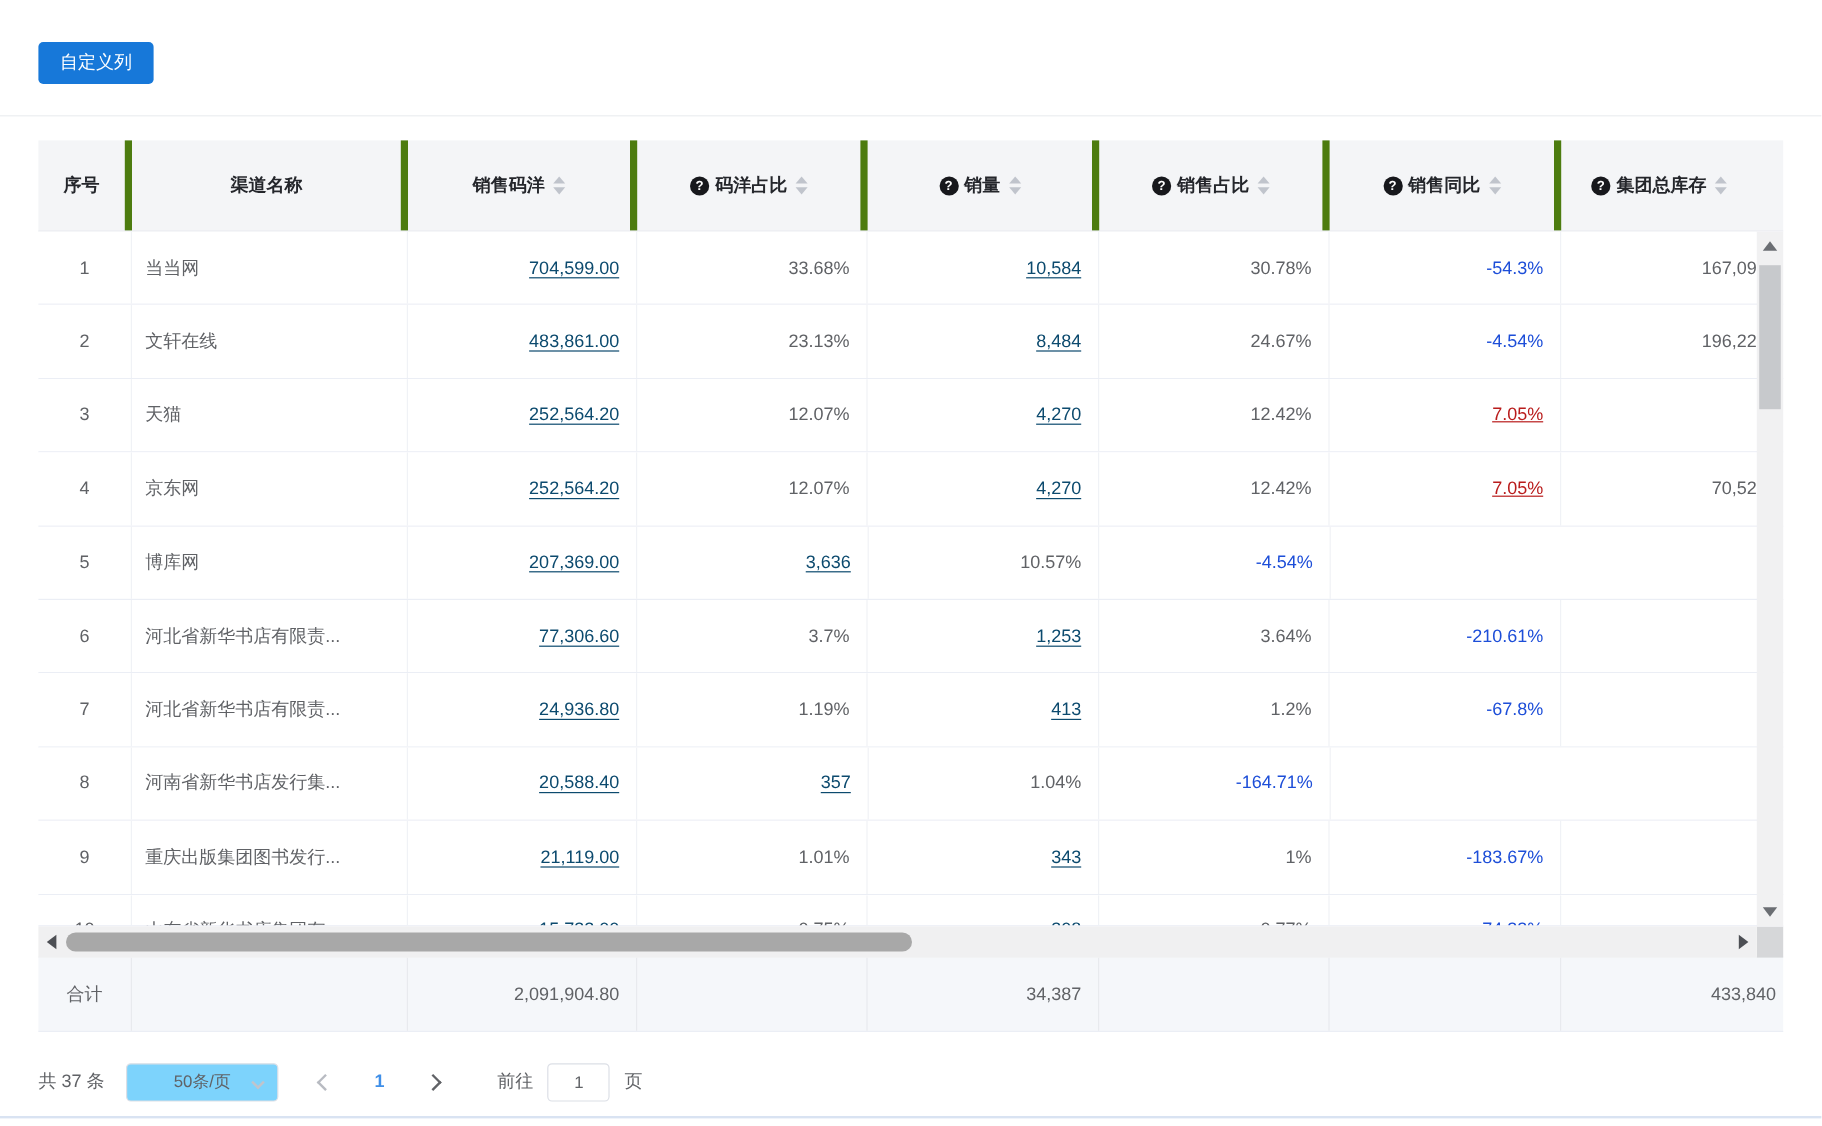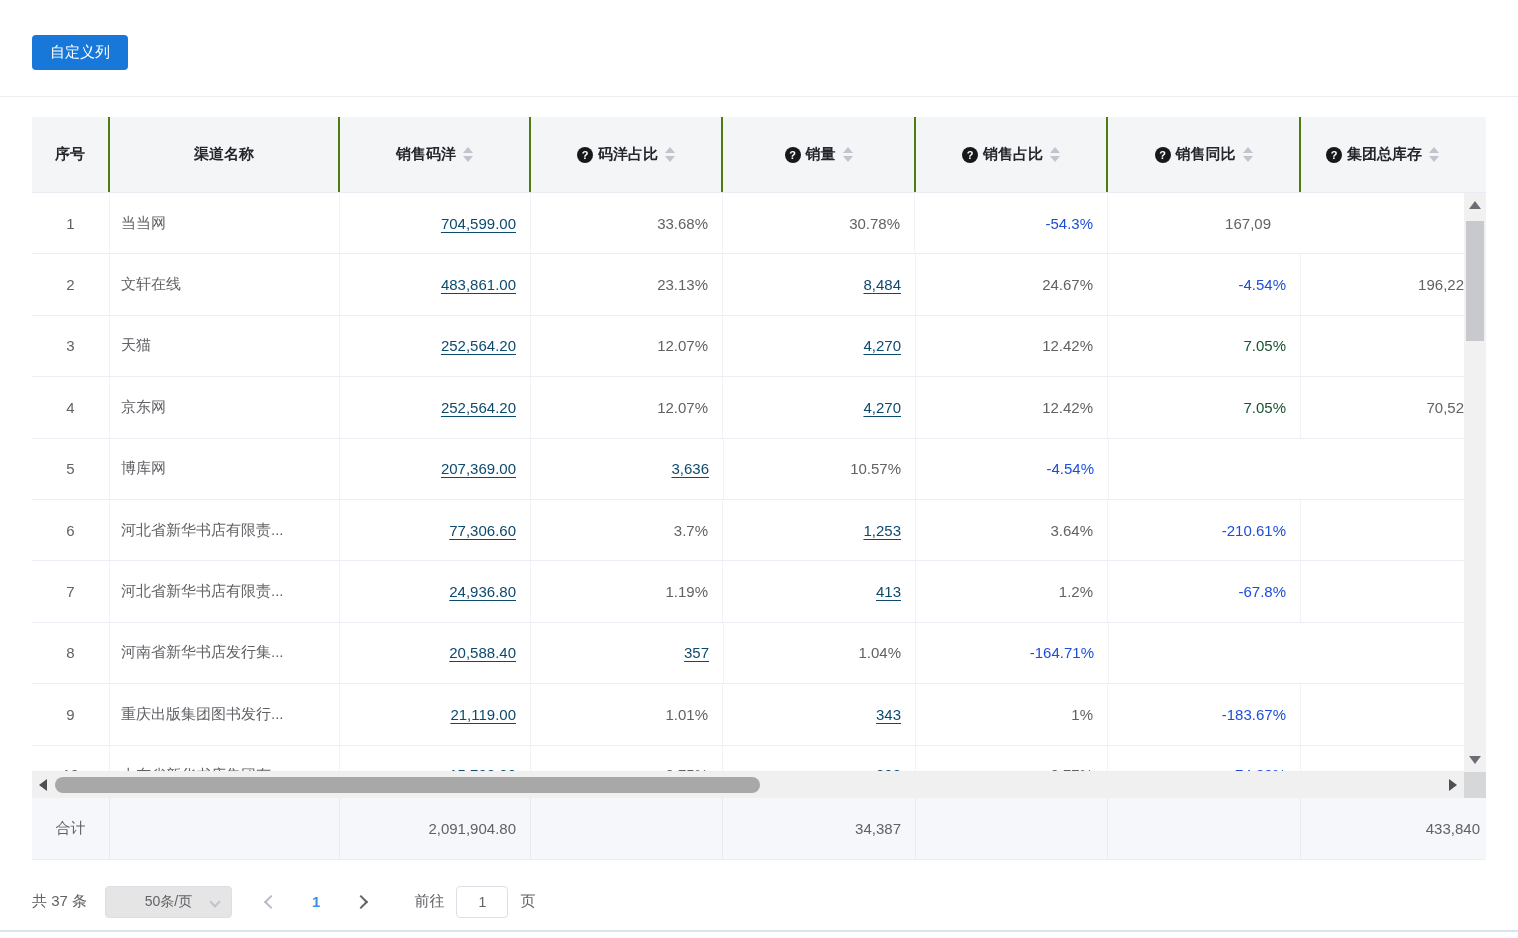--- a/index.html
+++ b/index.html
@@ -11,21 +11,21 @@
   .toolbar { padding: 35px 32px 26px; }
   .btn-primary { display: inline-block; background: #1778d9; color: #fff;
     font-size: 15px; padding: 8px 18px; border: none; border-radius: 4px;
     cursor: pointer; font-family: inherit; }
   .top-divider { border-top: 1px solid #eceef1; width: 100%; }
 
   
   .table-area { margin: 20px 32px 0; width: 1454px; font-size: 15px; color: #606266; }
   .thead { display: flex; height: 76px; background: #f4f5f7; border-bottom: 1px solid #e9ebf0; }
   .th { display: flex; align-items: center; justify-content: center;
-    font-weight: bold; color: #24262b; border-right: 2px solid #4d7c0f; }
+    font-weight: bold; color: #24262b; border-right: 6px solid #4d7c0f; }
   .th:last-child { border-right: none; }
   .c1 { width: 78px; }  .c2 { width: 230px; } .c3 { width: 191px; align-items: center; }
   .c4 { width: 192px; } .c5 { width: 193px; } .c6 { width: 192px; }
   .c7 { width: 193px; } .c8 { width: 185px; }
   .th.c8 { padding-right: 22px; }
 
   .help { display: inline-flex; align-items: center; justify-content: center;
     width: 16px; height: 16px; border-radius: 50%; background: #17181c; color: #fff;
     font-size: 11px; font-weight: bold; margin-right: 5px; flex: none; }
   .carets { display: inline-flex; flex-direction: column; gap: 3px; margin-left: 7px; }
@@ -37,21 +37,21 @@
   .tbody-wrap { position: relative; }
   .trow { display: flex; height: 61.4px; border-bottom: 1px solid #ebeef5; background: #fff; }
   .cell { display: flex; align-items: center; border-right: 1px solid #f0f2f6; }
   .cell:last-child { border-right: none; }
   .cell.center { justify-content: center; }
   .cell.left { justify-content: flex-start; padding-left: 11px; }
   .cell.right { justify-content: flex-end; padding-right: 14px; }
   .cell.inv { padding-right: 22px; }
   .lnk { color: #0c4a6e; text-decoration: underline; text-underline-offset: 3px; cursor: pointer; }
   .green { color: #1d4ed8; }
-  .red { color: #14532d; }
+  .red { color: #b91c1c; text-decoration: underline; }
   .trow.partial { height: 26px; overflow: hidden; }
   .trow.partial .cell { align-items: flex-start; padding-top: 20px; }
 
   
   .vscroll { position: absolute; top: 0; right: 0; width: 22px; height: 100%;
     background: #f1f1f2; }
   .vs-up, .vs-down { position: absolute; left: 0; width: 22px; height: 20px;
     display: flex; align-items: center; justify-content: center; cursor: pointer; }
   .vs-up { top: 2px; } .vs-down { bottom: 2px; }
   .tri-up { width: 0; height: 0; border-left: 6px solid transparent;
@@ -78,21 +78,21 @@
   
   .trow-total { display: flex; height: 62px; background: #f5f7fa; border-bottom: 1px solid #ebeef5; }
   .trow-total .cell { border-right: 1px solid #e8eaee; }
   .trow-total .cell:last-child { border-right: none; }
   .trow-total .cell.inv { padding-right: 6px; }
 
   
   .pagination { display: flex; align-items: center; margin: 26px 32px 0; font-size: 15px; color: #606266; }
   .page-size { position: relative; margin-left: 18px; width: 127px; height: 32px;
     border: 1px solid #dcdfe6; border-radius: 4px; display: flex; align-items: center;
-    justify-content: center; font-size: 14px; cursor: pointer; background: #e5e5e5; }
+    justify-content: center; font-size: 14px; cursor: pointer; background: #7dd3fc; }
   .chev-down { position: absolute; right: 12px; top: 11px; width: 8px; height: 8px;
     border-right: 2px solid #c0c4cc; border-bottom: 2px solid #c0c4cc; transform: rotate(45deg); }
   .pg-arrow { width: 10px; height: 10px; border-left: 2px solid #606266;
     border-bottom: 2px solid #606266; cursor: pointer; }
   .pg-prev { margin-left: 34px; transform: rotate(45deg); border-color: #b8bbc2; }
   .pg-next { margin-left: 36px; transform: rotate(-135deg); }
   .pg-current { margin-left: 36px; color: #3f8fe8; font-weight: bold; font-size: 15px; cursor: pointer; }
   .goto-label { margin-left: 48px; }
   .goto-input { margin-left: 12px; width: 52px; height: 32px; border: 1px solid #dcdfe6;
     border-radius: 4px; text-align: center; font-size: 14px; color: #606266;
@@ -168,20 +168,23 @@
 
   <div class="tbody-wrap">
     <div>
         <div class="trow">
           <div class="cell c1 center">1</div>
           <div class="cell c2 left">当当网</div>
           <div class="cell c3 right">
             <span class="lnk">704,599.00</span>
           </div>
           <div class="cell c4 right">33.68%</div>
+          <div class="cell c5 right">
+            <span class="lnk">10,584</span>
+          </div>
           <div class="cell c6 right">30.78%</div>
           <div class="cell c7 right green">-54.3%</div>
           <div class="cell c8 right inv">167,09</div>
         </div>
         <div class="trow">
           <div class="cell c1 center">2</div>
           <div class="cell c2 left">文轩在线</div>
           <div class="cell c3 right">
             <span class="lnk">483,861.00</span>
           </div>

